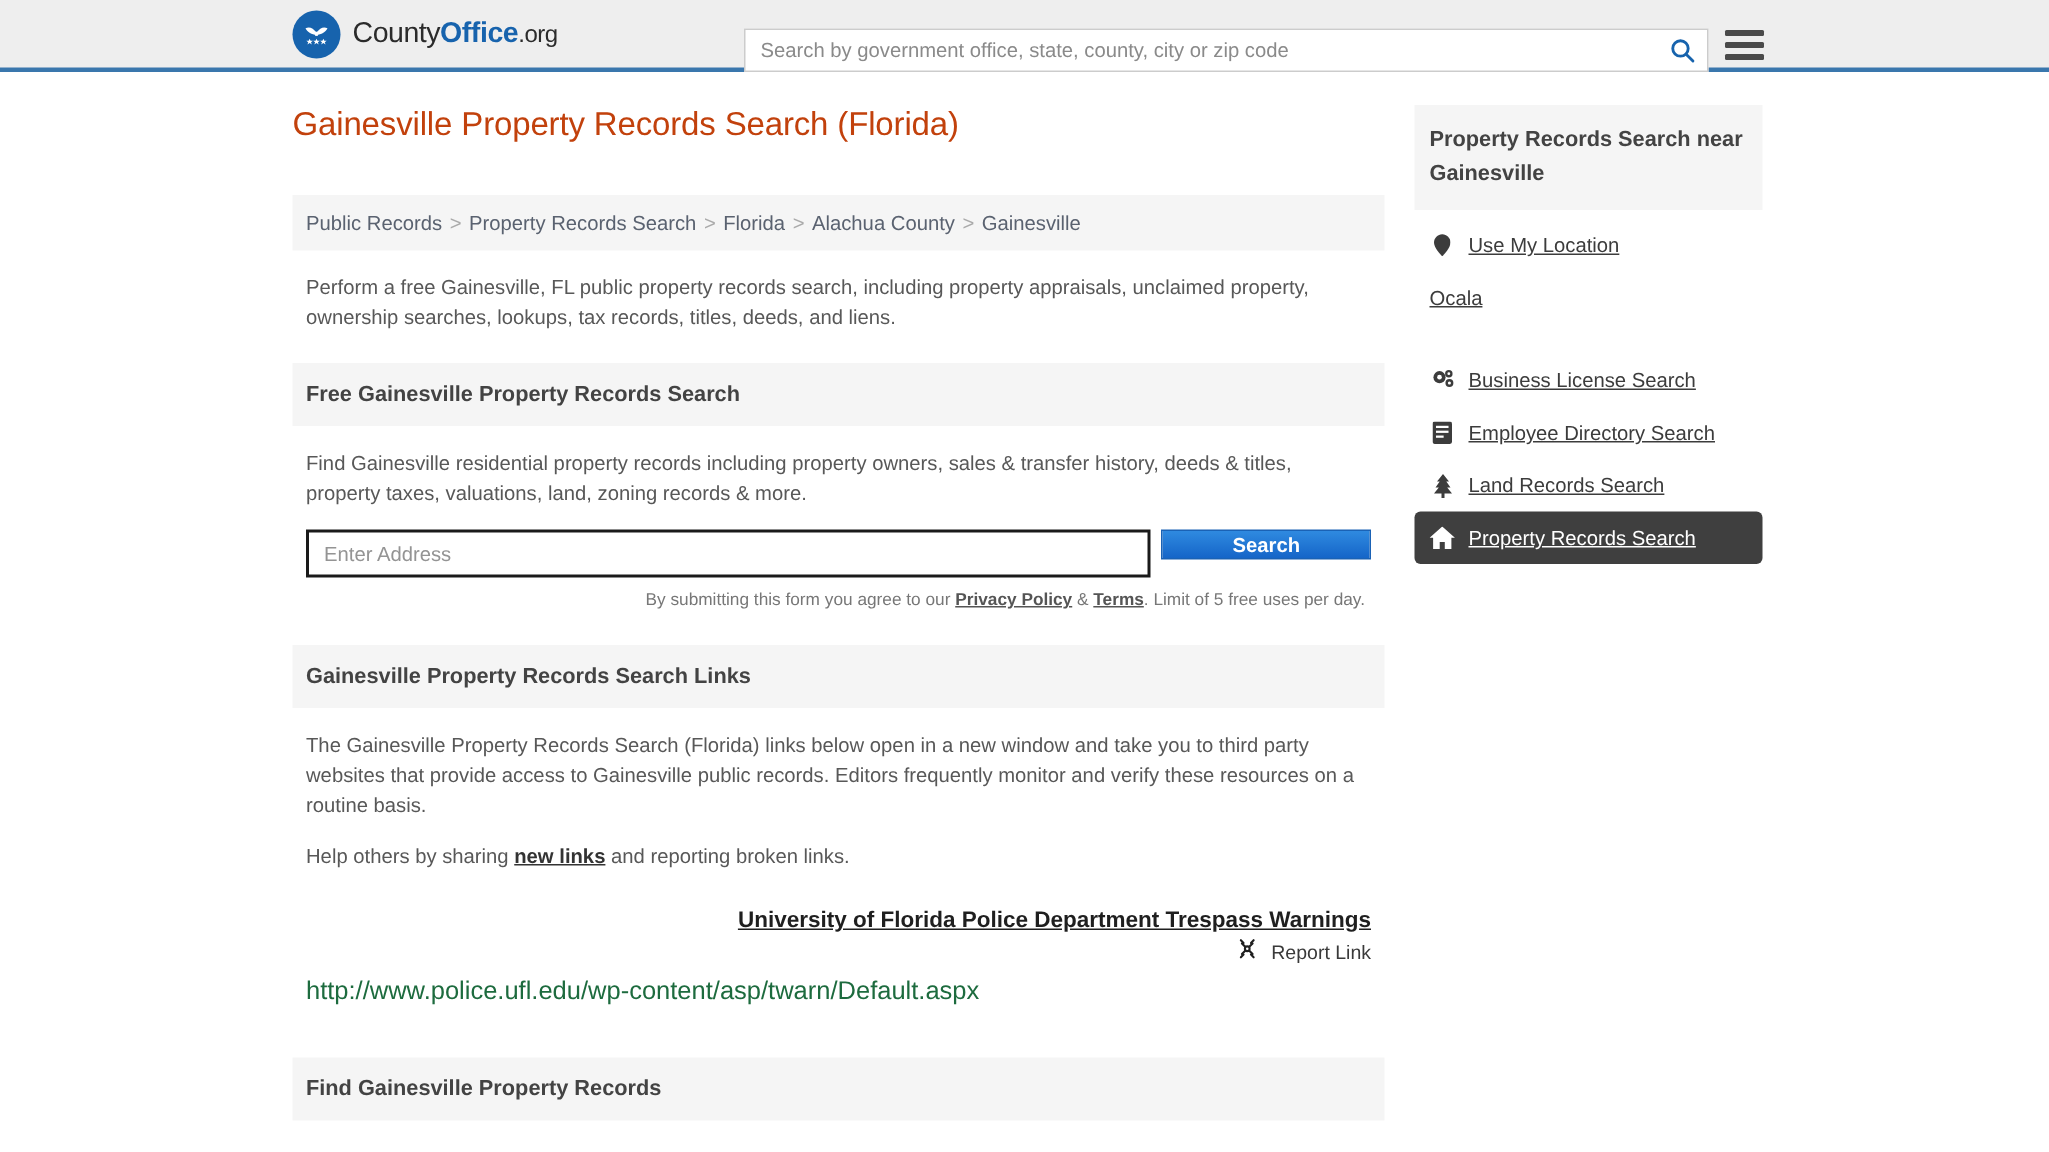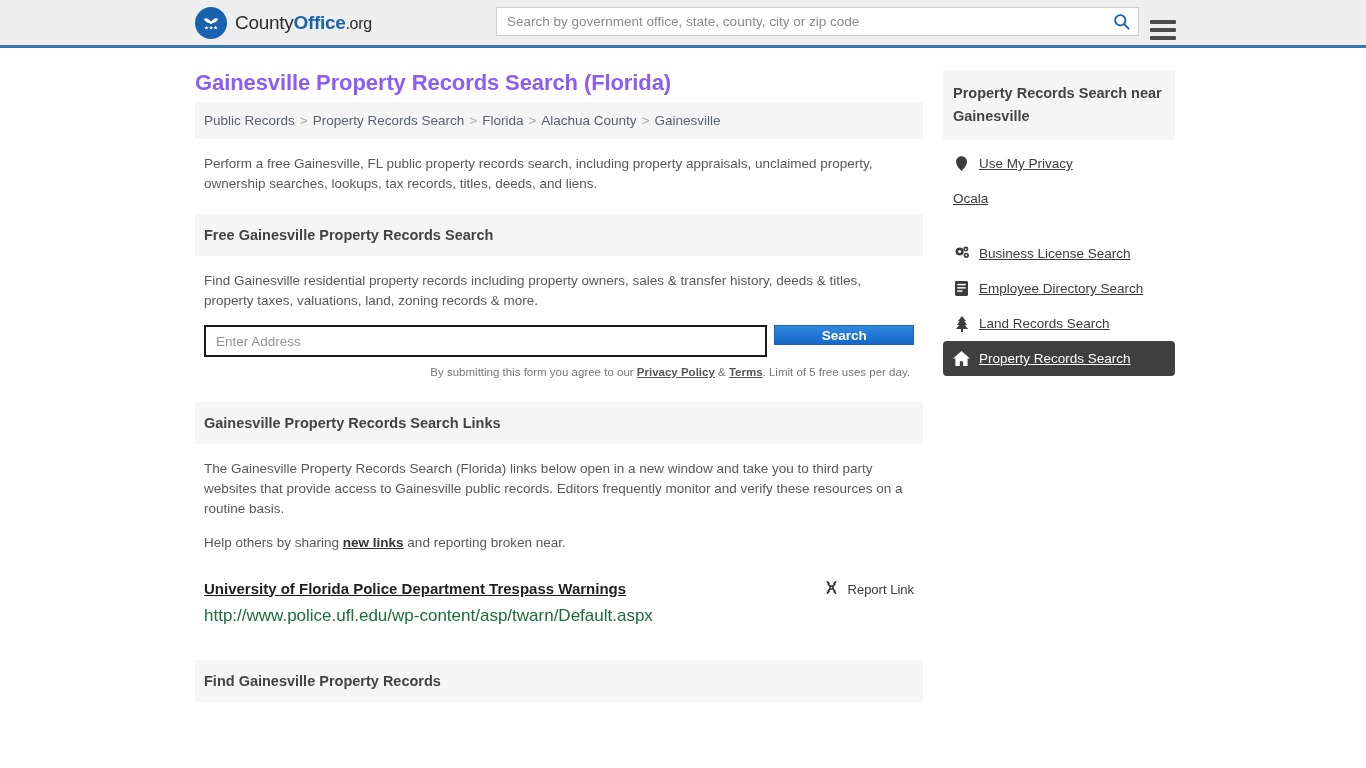--- a/index.html
+++ b/index.html
@@ -42,21 +42,21 @@
     letter-spacing: -0.3px;
     white-space: nowrap;
   }
   .logo-text .t1 { color: #2b2b2b; }
   .logo-text .t2 { color: #1763ad; font-weight: bold; }
   .logo-text .t3 { color: #2b2b2b; font-size: 16px; }
 
   .header-search {
     position: absolute;
     left: 496px;
-    top: 7px;
+    top: 19px;
     width: 643px;
     height: 29px;
     background: #ffffff;
     border: 1px solid #cccccc;
     display: flex;
     align-items: center;
   }
   .header-search input {
     flex: 1;
     border: none;
@@ -100,23 +100,23 @@
   .content-row {
     display: flex;
     gap: 20px;
     padding-top: 22px;
   }
   .main-col { width: 728px; flex-shrink: 0; }
   .side-col { width: 232px; flex-shrink: 0; }
 
   h1.page-title {
     font-size: 22px;
-    font-weight: bold;
-    color: #8b5cf6;
-    margin: 0 0 6px 0;
+    font-weight: normal;
+    color: #c2410c;
+    margin: 0 0 34px 0;
     letter-spacing: -0.1px;
   }
 
   .breadcrumb {
     background: #f5f5f5;
     padding: 11px 9px;
     font-size: 13.5px;
     color: #5a6270;
     white-space: nowrap;
   }
@@ -187,22 +187,23 @@
   .form-disclaimer a {
     color: #555555;
     text-decoration: underline;
     font-weight: bold;
   }
 
   
   .result-block { padding: 0 9px; margin-top: 24px; }
   .result-head {
     display: flex;
-    align-items: center;
+    align-items: flex-end;
     justify-content: space-between;
+    flex-direction: column;
   }
   .result-title {
     font-size: 15px;
     font-weight: bold;
     color: #1f1f1f;
     text-decoration: underline;
     cursor: pointer;
   }
   .report-link {
     display: flex;
@@ -321,21 +322,21 @@
           <input class="addr-input" type="text" placeholder="Enter Address" style="">
           <button class="addr-btn">Search</button>
         </div>
 
         <div class="form-disclaimer"><span>By submitting this form you agree to our </span><a href="#">Privacy Policy</a><span> &amp; </span><a href="#">Terms</a><span>. Limit of 5 free uses per day.</span></div>
       </div>
 
       <div class="panel-head" style="margin-top:24px;">Gainesville Property Records Search Links</div>
       <div class="panel-body">
         <p>The Gainesville Property Records Search (Florida) links below open in a new window and take you to third party websites that provide access to Gainesville public records. Editors frequently monitor and verify these resources on a routine basis.</p>
-        <p><span>Help others by sharing </span><a href="#" style="color:#333;text-decoration:underline;font-weight:bold;">new links</a><span> and reporting broken near.</span></p>
+        <p><span>Help others by sharing </span><a href="#" style="color:#333;text-decoration:underline;font-weight:bold;">new links</a><span> and reporting broken links.</span></p>
       </div>
 
       <div class="result-block">
         <div class="result-head">
           <a class="result-title" href="#">University of Florida Police Department Trespass Warnings</a>
           <div class="report-link">
             <span>
               <svg width="17" height="17" viewBox="0 0 24 24" fill="none" stroke="#1f1f1f" stroke-width="2" stroke-linecap="round" aria-hidden="true">
                 <path d="M8.5 6.5 L6 4 M15.5 6.5 L18 4 M8.5 17.5 L6 20 M15.5 17.5 L18 20"></path>
                 <path d="M7 7 L17 17 M17 7 L7 17"></path>
@@ -355,21 +356,21 @@
     <div class="side-col">
 
       <div class="side-head">Property Records Search near Gainesville</div>
       <ul class="side-list">
         <li class="side-item">
           <span class="ico">
             <svg width="11" height="15" viewBox="0 0 12 16" aria-hidden="true">
               <path d="M6 0 C2.7 0 0 2.7 0 6 C0 10.5 6 16 6 16 C6 16 12 10.5 12 6 C12 2.7 9.3 0 6 0 Z" fill="#3c3c3c"></path>
             </svg>
           </span>
-          <a href="#">Use My Privacy</a>
+          <a href="#">Use My Location</a>
         </li>
         <li class="side-item plain">
           <a href="#">Ocala</a>
         </li>
       </ul>
 
       <div class="side-gap"></div>
 
       <ul class="side-list">
 

